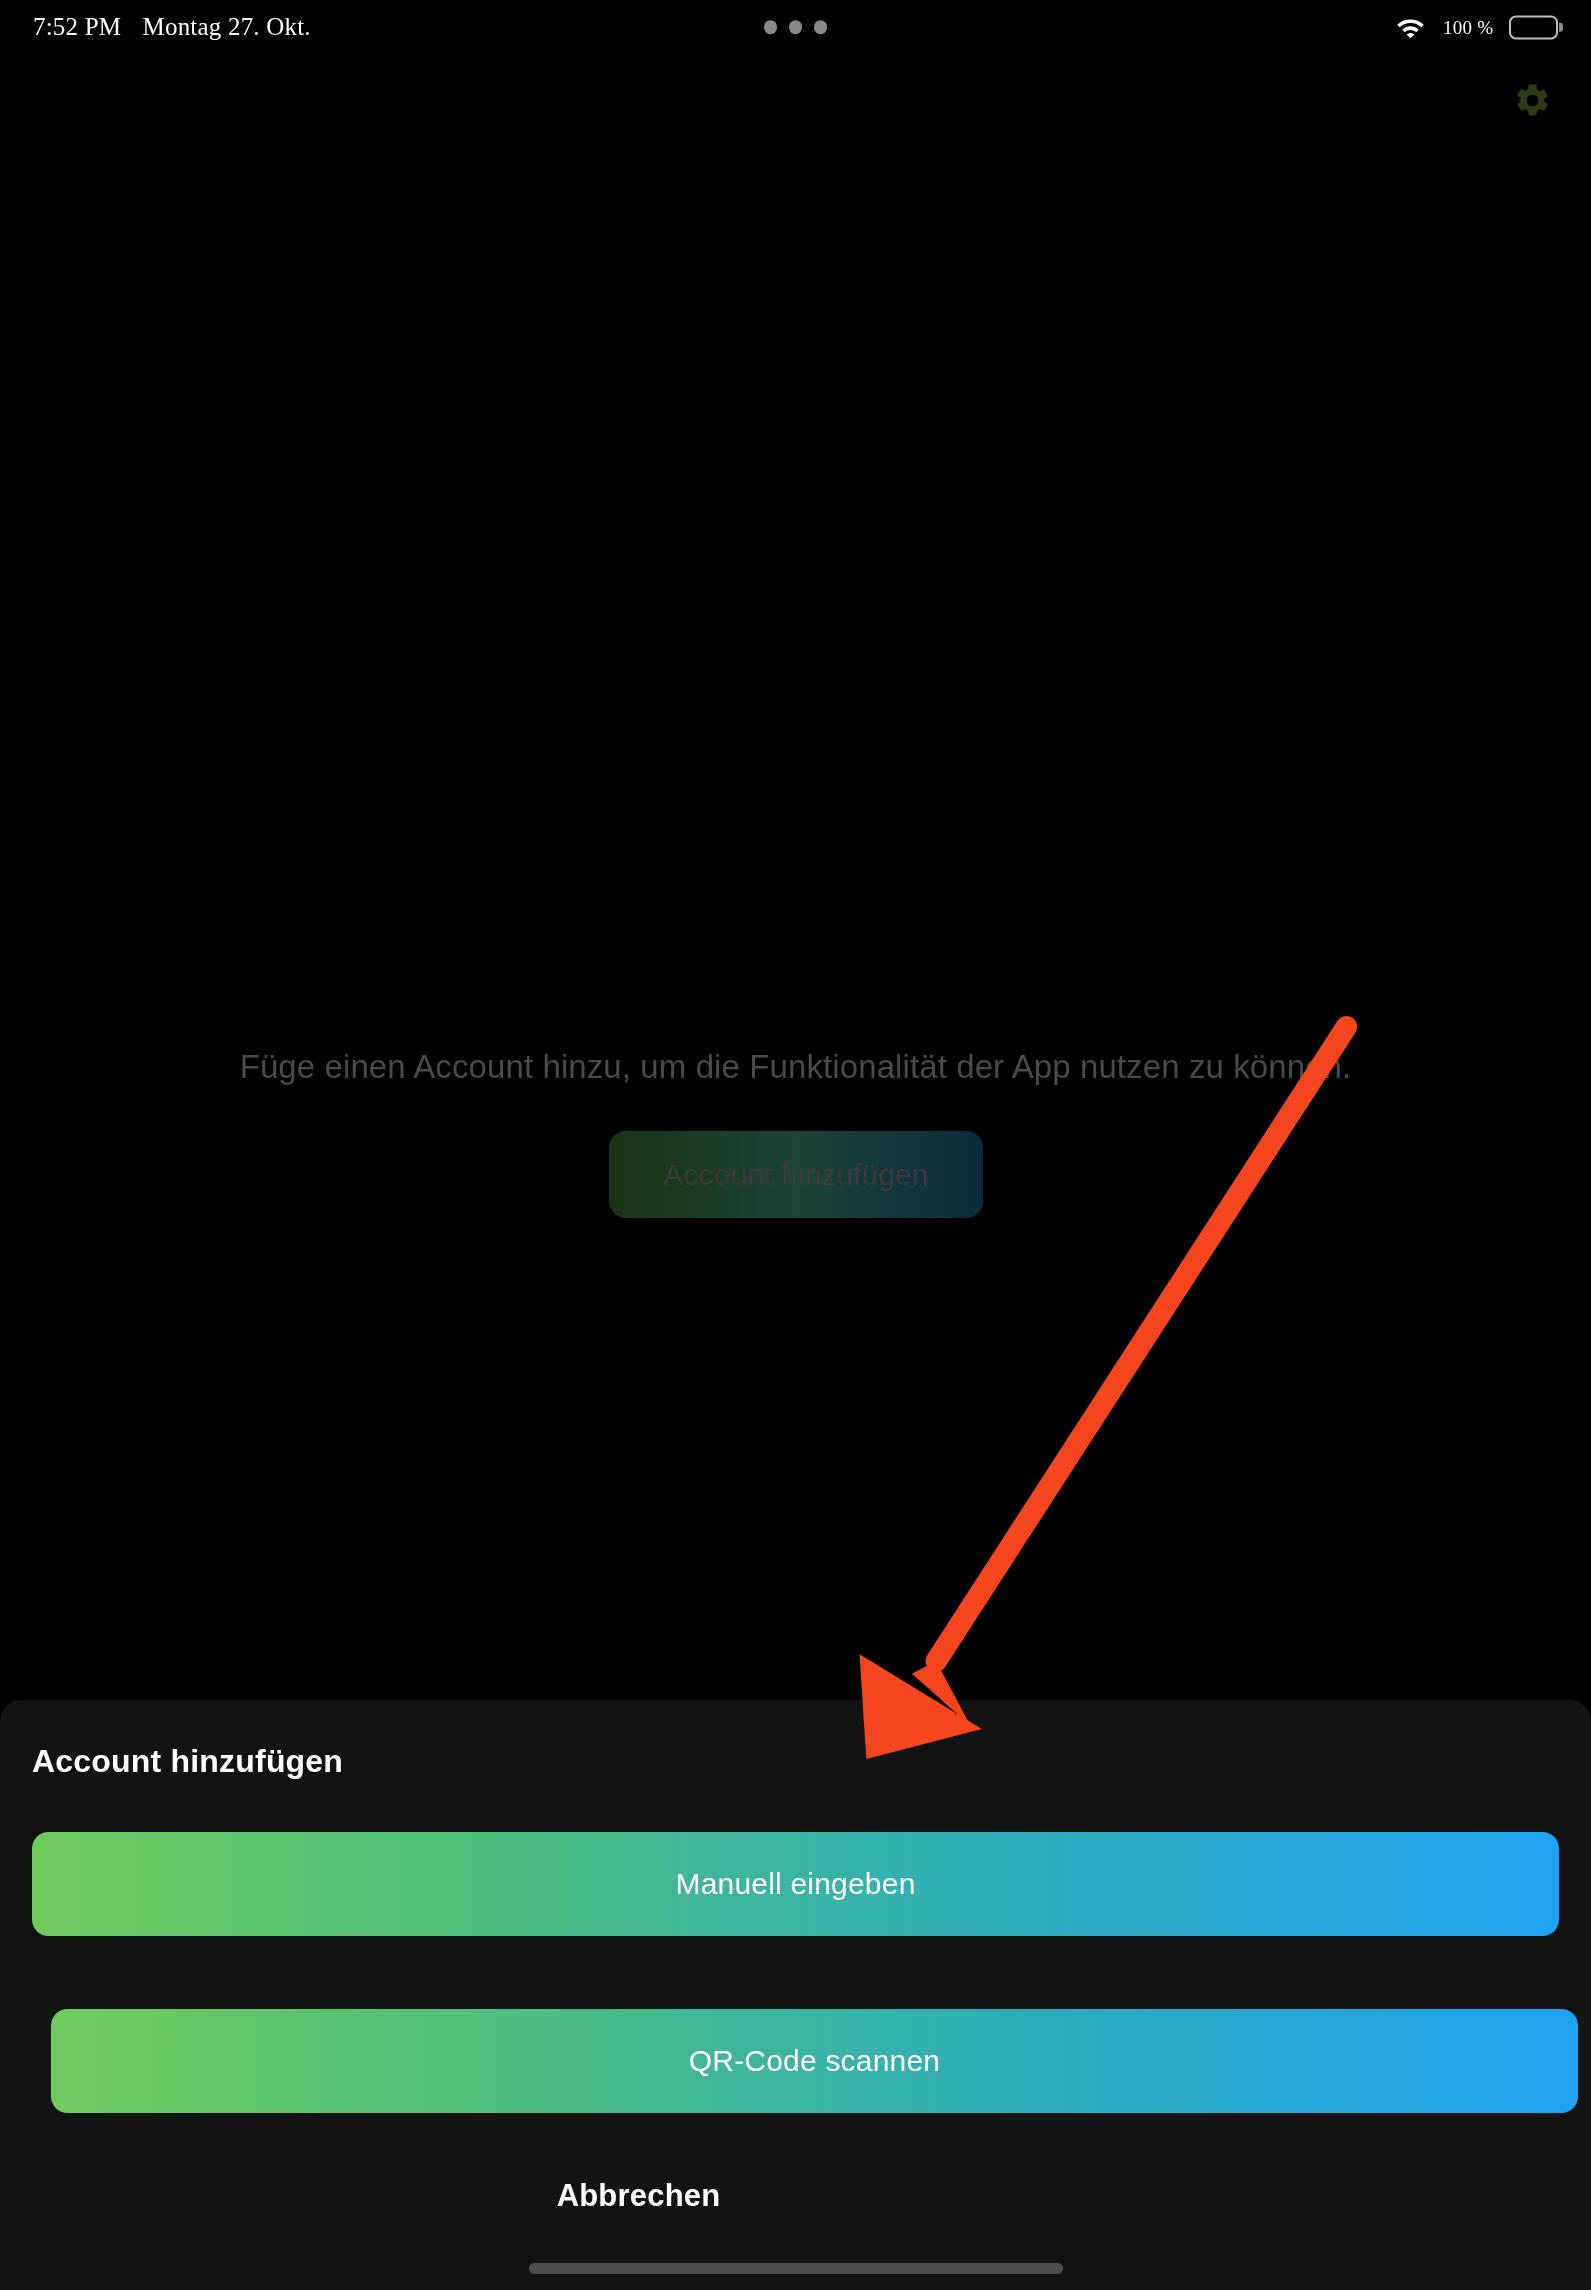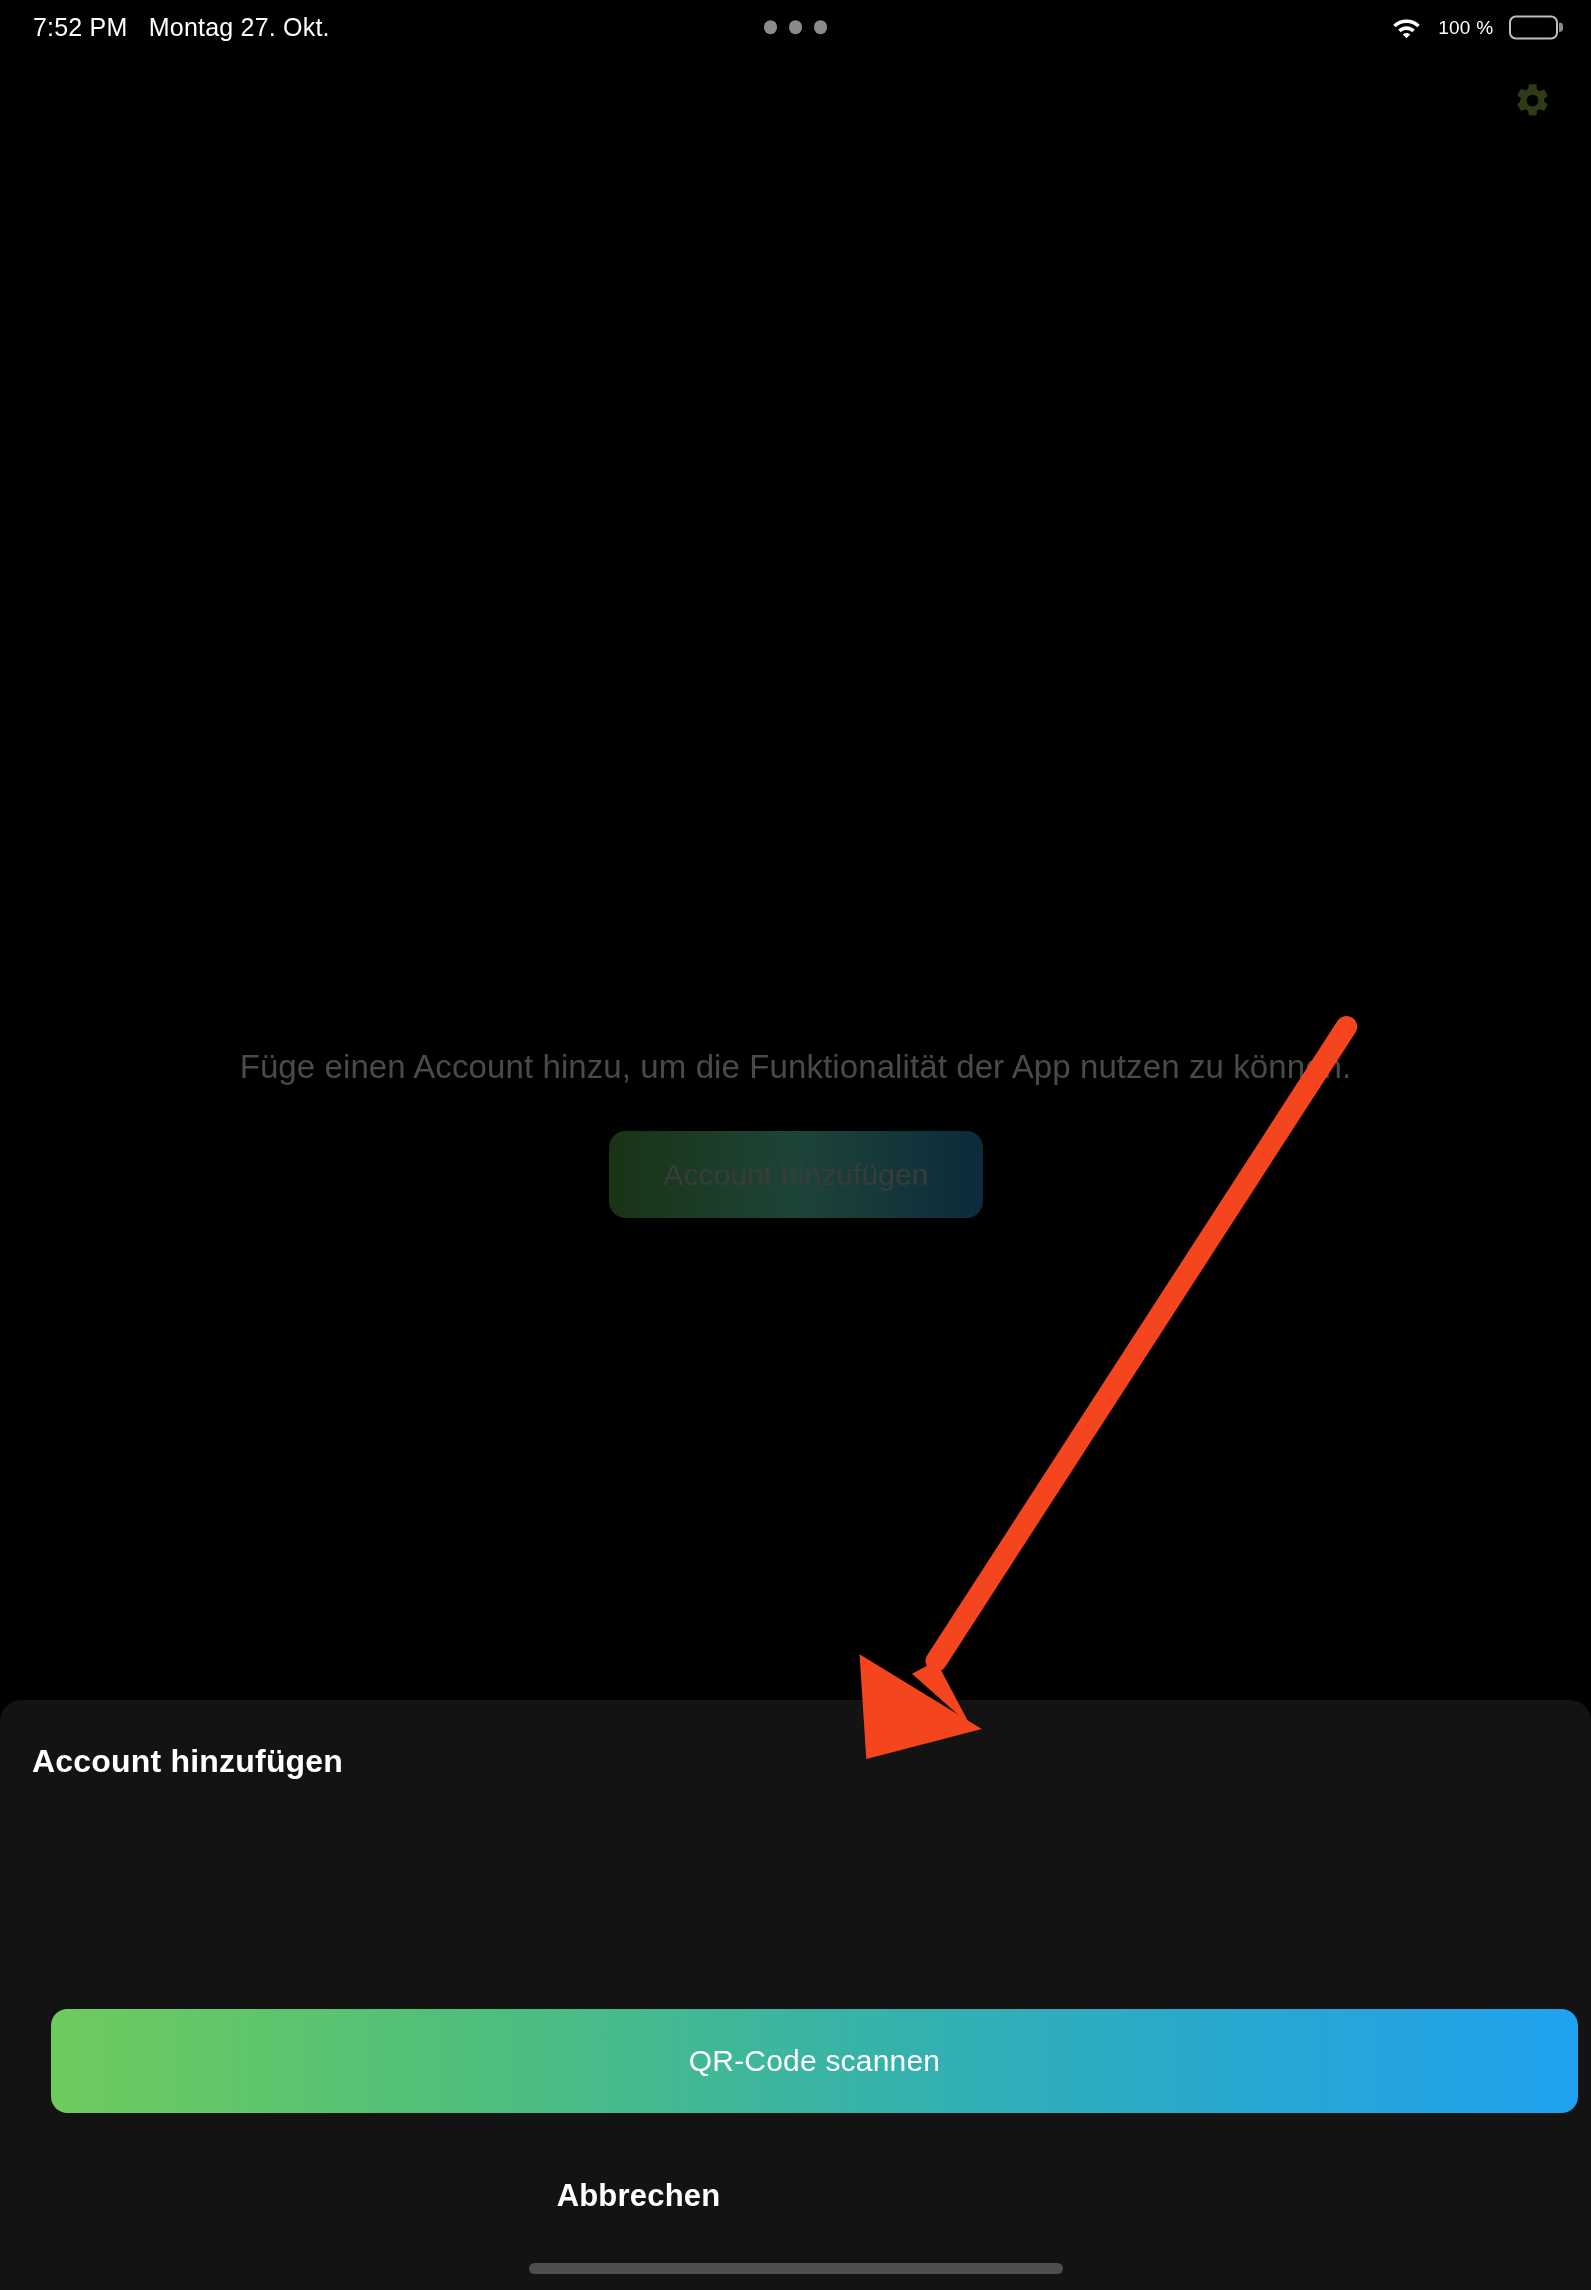--- a/index.html
+++ b/index.html
@@ -16,20 +16,21 @@
   }
 
   
   .statusbar {
     position:absolute; top:0; left:0;
     width:1591px; height:54px;
     display:flex; align-items:center;
     color:#fff;
     font-size:25px;
     z-index:5;
+    font-family:Liberation Serif, serif;
   }
   .sb-left {
     position:absolute; left:33px; top:50%;
     transform:translateY(-50%);
     display:flex; align-items:baseline; gap:21.3px;
     white-space:nowrap;
   }
   .sb-time { font-size:25px; letter-spacing:0.2px; }
   .sb-date { font-size:25px; letter-spacing:0.2px; }
   .sb-center {
@@ -213,20 +214,21 @@
     </span>
   </div>
 
   <div class="empty-wrap">
     <div class="empty-text">Füge einen Account hinzu, um die Funktionalität der App nutzen zu können.</div>
     <button class="add-account-btn">Account hinzufügen</button>
   </div>
 
   <div class="sheet">
     <div class="sheet-title">Account hinzufügen</div>
+    <button class="sheet-action first">Manuell eingeben</button>
     <button class="sheet-action second">QR-Code scannen</button>
   </div>
   <button class="sheet-cancel">Abbrechen</button>
 
   <div class="home-indicator"></div>
 
   <svg class="annotation" viewBox="0 0 1640 2360" xmlns="http://www.w3.org/2000/svg">
     <g>
       <line x1="1388" y1="1058" x2="965" y2="1712" stroke="#F4451F" stroke-width="22" stroke-linecap="round"></line>
       <polygon points="893,1813 886,1705 1012,1782" fill="#F4451F"></polygon>

